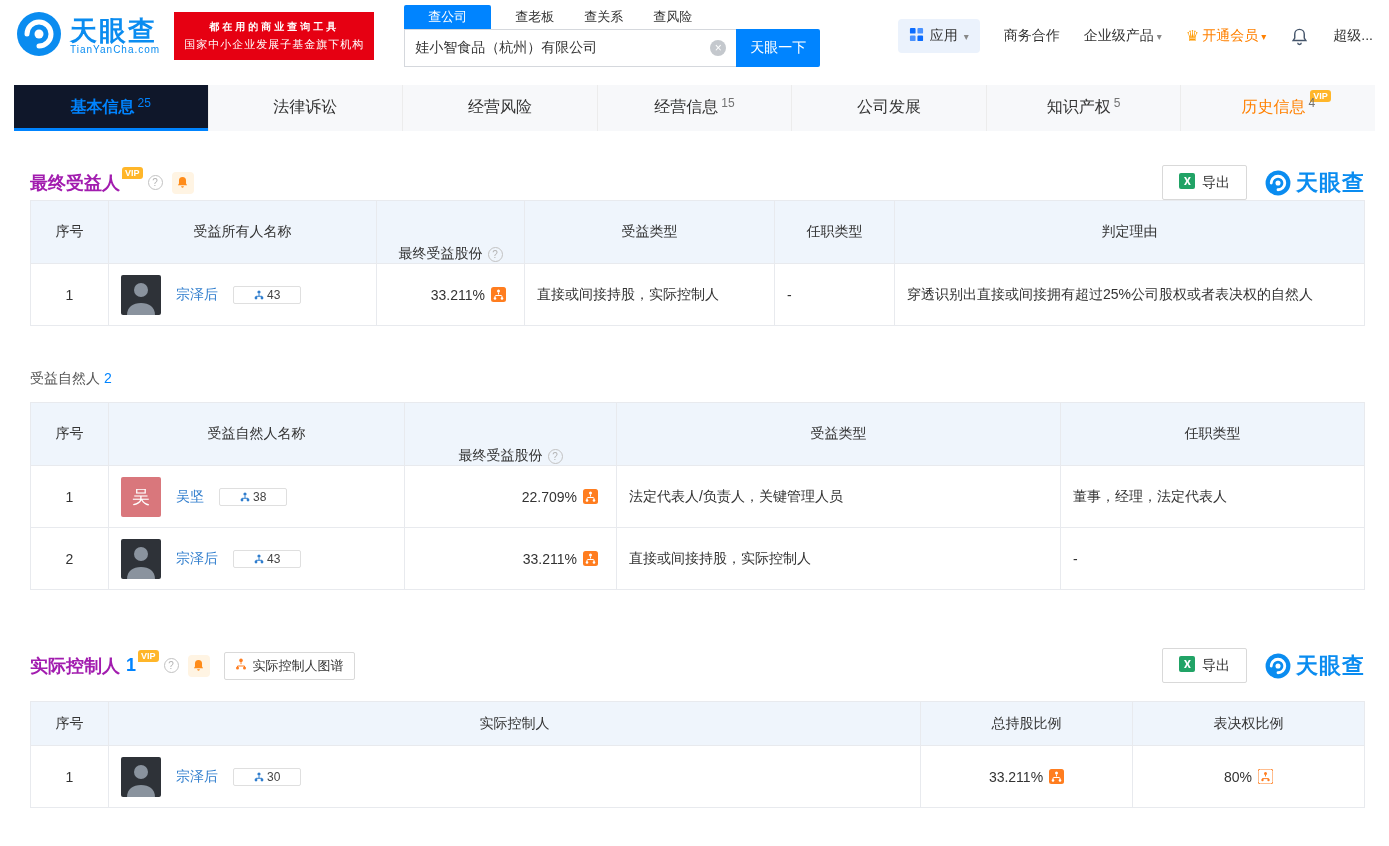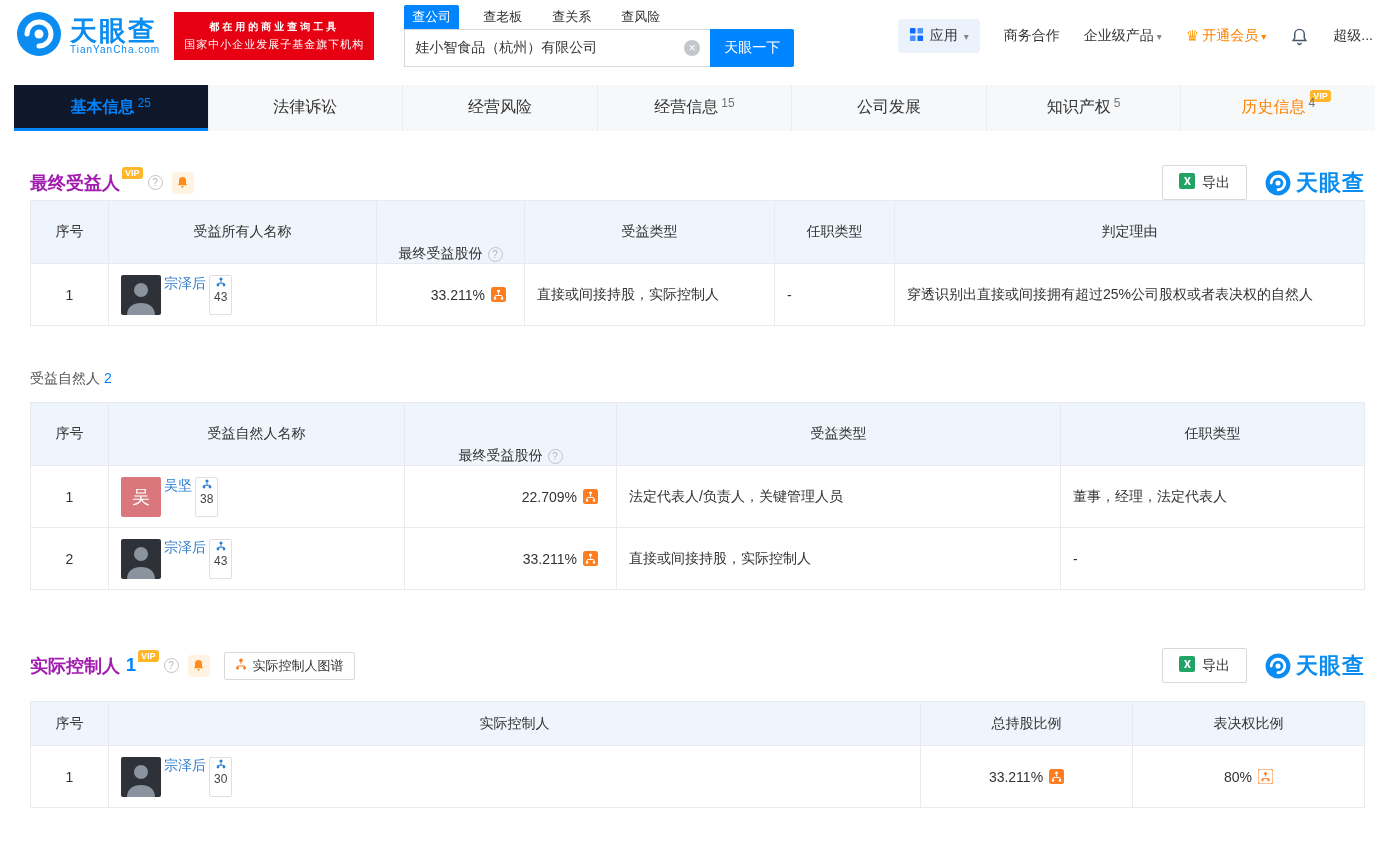--- a/index.html
+++ b/index.html
@@ -12,24 +12,24 @@
   .logo-txt { display:flex; flex-direction:column; line-height:1.05; }
   .brand-name { color:#0a8cf0; font-size:27px; font-weight:700; letter-spacing:2px; }
   .brand-domain { color:#0a8cf0; font-size:10px; letter-spacing:1px; }
   .promo { background:#e60012; color:#fff; text-align:center; padding:8px 10px; cursor:pointer; }
   .promo-l1 { font-size:10px; font-weight:700; letter-spacing:3px; }
   .promo-l2 { font-size:11px; letter-spacing:1px; margin-top:3px; }
 
   .search-block { margin-left:16px; }
   .search-tabs { display:flex; gap:18px; align-items:flex-end; font-size:13px; height:24px; }
   .search-tab { cursor:pointer; color:#333; padding:2px 6px 3px; }
-  .search-tab.active { background:#0084ff; color:#fff; padding:3px 8px; border-radius:2px 2px 0 0; }
+  .search-tab.active { background:#0084ff; color:#fff; padding:3px 24px; border-radius:2px 2px 0 0; }
   .search-row { display:flex; }
   .search-input-wrap { position:relative; }
-  .search-input { width:306px; height:38px; border:1px solid #d5d8dd; border-right:none; padding:0 32px 0 10px; font-size:14px; color:#333; outline:none; font-family:Liberation Serif, serif; }
+  .search-input { width:332px; height:38px; border:1px solid #d5d8dd; border-right:none; padding:0 32px 0 10px; font-size:14px; color:#333; outline:none; font-family:Liberation Serif, serif; }
   .clear-icon { position:absolute; right:10px; top:11px; width:16px; height:16px; background:#c4c8cd; color:#fff; border-radius:50%; font-size:12px; line-height:16px; text-align:center; cursor:pointer; }
   .search-btn { width:84px; height:38px; background:#0084ff; color:#fff; border:none; font-size:14px; cursor:pointer; border-radius:0 2px 2px 0; font-family:inherit; }
 
   .nav { display:flex; align-items:center; gap:24px; margin-left:auto; font-size:14px; white-space:nowrap; }
   .app-btn { background:#ebf2fc; border-radius:4px; padding:8px 11px; display:flex; gap:6px; align-items:center; cursor:pointer; }
   .nav-item { cursor:pointer; display:flex; align-items:center; gap:3px; }
   .chev { font-size:10px; color:#888; }
   .vip-nav { color:#ff8000; }
   .vip-nav .chev { color:#ff8000; }
   .crown { color:#ff9a00; font-size:15px; }
@@ -61,25 +61,25 @@
 
   .sub-label { margin:30px 0 14px; font-size:14px; color:#555; }
   .sub-label .cnt { color:#0084ff; margin-left:4px; }
   .sub-label.second { margin-top:44px; }
 
   table.tbl { width:100%; border-collapse:collapse; table-layout:fixed; }
   .tbl th { background:#eff5fc; font-weight:400; font-size:14px; color:#333; height:44px; border:1px solid #e8eaee; text-align:center; }
   .tbl td { border:1px solid #e8eaee; font-size:14px; color:#333; height:62px; padding:0 12px; }
   .th-inner { display:inline-flex; align-items:center; gap:5px; justify-content:center;margin-top:44px; }
   .center { text-align:center; }
-  .name-flex { display:flex; gap:3px; }
+  .name-flex { display:flex; align-items:center; gap:15px; }
   .avatar { width:40px; height:40px; border-radius:2px; flex:none; overflow:hidden; cursor:pointer; }
   .avatar.txt { background:#d9777c; color:#fff; display:flex; align-items:center; justify-content:center; font-size:18px; }
   .link { color:#2f7dcd; cursor:pointer; }
-  .badge { display:inline-flex; align-items:center; gap:3px; border:1px solid #dfdfdf; border-radius:2px; padding:1px 4px; font-size:12px; color:#444; cursor:pointer;flex-direction:column; }
+  .badge { display:inline-flex; align-items:center; gap:3px; border:1px solid #dfdfdf; border-radius:2px; padding:1px 20px; font-size:12px; color:#444; cursor:pointer; }
   .share-flex { display:flex; align-items:center; justify-content:flex-end; gap:6px; padding-right:6px; }
   .share-flex.centered { justify-content:center; padding-right:0; }
   .orange-ico { cursor:pointer; display:inline-flex; }
   .sec2 { margin-top:58px; }
   .ctl-table { margin-top:18px; }
 </style>
 </head>
 <body>
 
 <div class="page">

